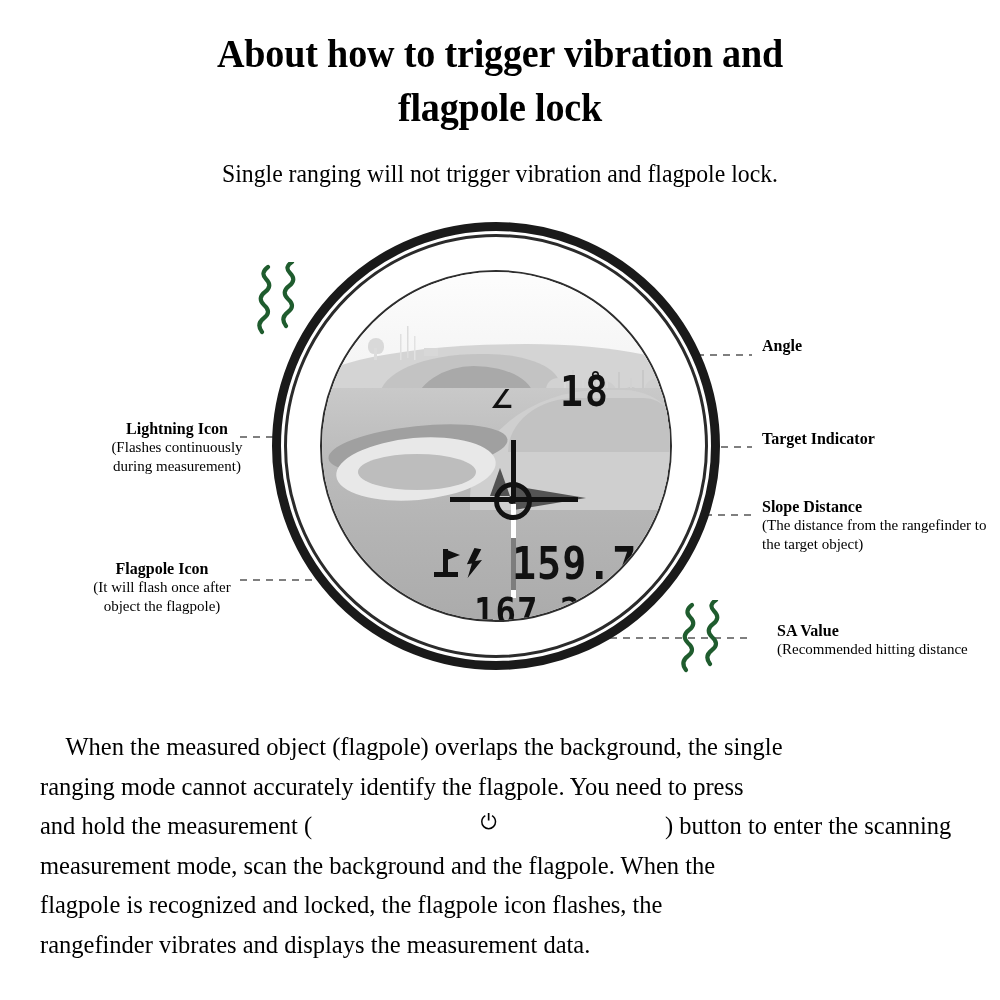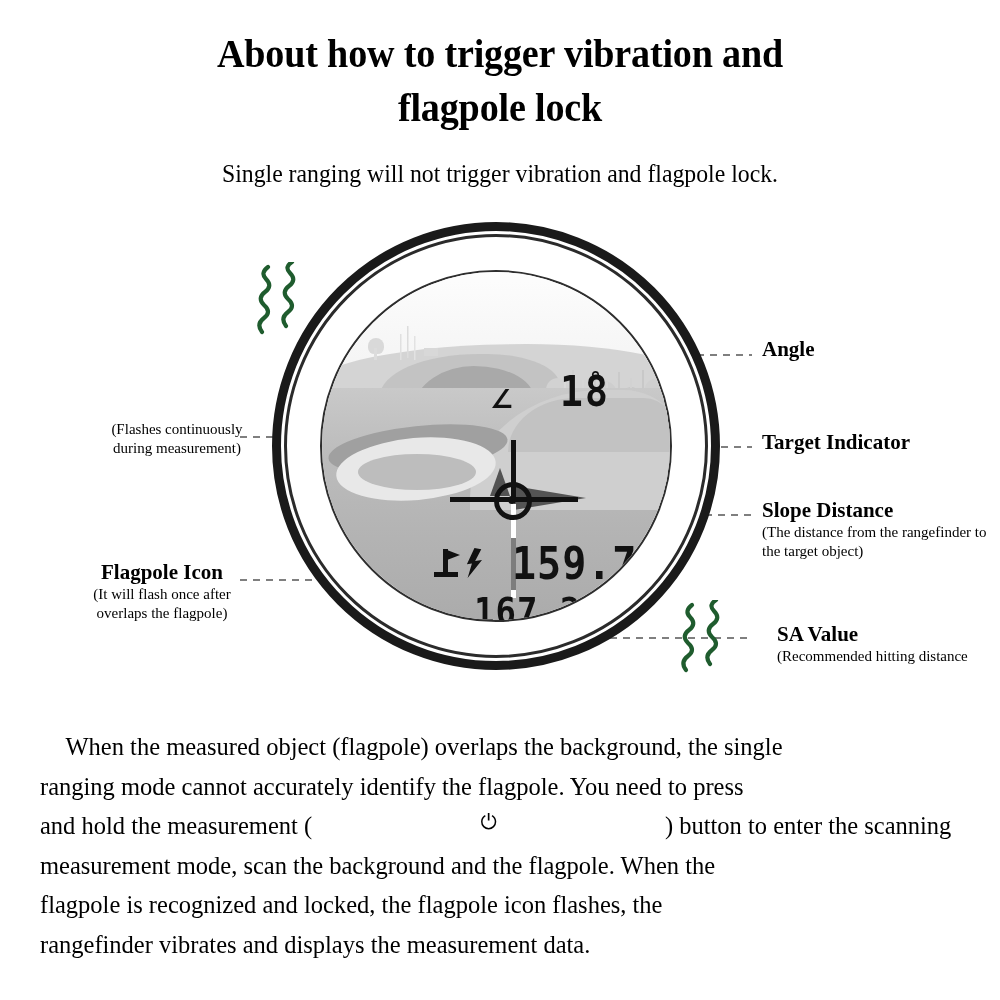--- a/index.html
+++ b/index.html
@@ -246,21 +246,21 @@
 
   
   .vib { position: absolute; }
   .vib-left { left: 252px; top: 262px; }
   .vib-right { left: 676px; top: 600px; }
 
   
   .callout { position: absolute; }
   .callout .lbl {
     font-weight: bold;
-    font-size: 21px;
+    font-size: 16px;
     white-space: nowrap;
   }
   .callout .sub {
     font-size: 15px;
     line-height: 1.28;
   }
   .cal-lightning { left: 62px; top: 420px; width: 230px; text-align: center; }
   .cal-flagpole  { left: 32px; top: 560px; width: 260px; text-align: center; }
   .cal-angle     { left: 762px; top: 337px; }
   .cal-target    { left: 762px; top: 430px; }
@@ -373,28 +373,29 @@
   </svg>
 
   <svg class="vib vib-right" width="64" height="76" viewBox="0 0 64 76">
     <g stroke="#1f5c2e" stroke-width="4.2" fill="none" stroke-linecap="round">
       <path d="M10 70 Q4 62 12 56 Q20 50 12 43 Q5 36 13 30 Q21 24 14 17 Q8 11 16 5"></path>
       <path d="M34 64 Q28 56 36 50 Q44 44 36 37 Q29 30 37 24 Q45 18 38 11 Q32 5 40 0"></path>
     </g>
   </svg>
 
   <div class="callout cal-lightning">
+    <div class="lbl">Lightning Icon</div>
     <div class="sub">(Flashes continuously</div>
     <div class="sub">during measurement)</div>
   </div>
 
   <div class="callout cal-flagpole">
     <div class="lbl">Flagpole Icon</div>
     <div class="sub">(It will flash once after</div>
-    <div class="sub">overlaps the flagpole)</div>
+    <div class="sub">object the flagpole)</div>
   </div>
 
   <div class="callout cal-angle">
     <div class="lbl">Angle</div>
   </div>
 
   <div class="callout cal-target">
     <div class="lbl">Target Indicator</div>
   </div>
 

